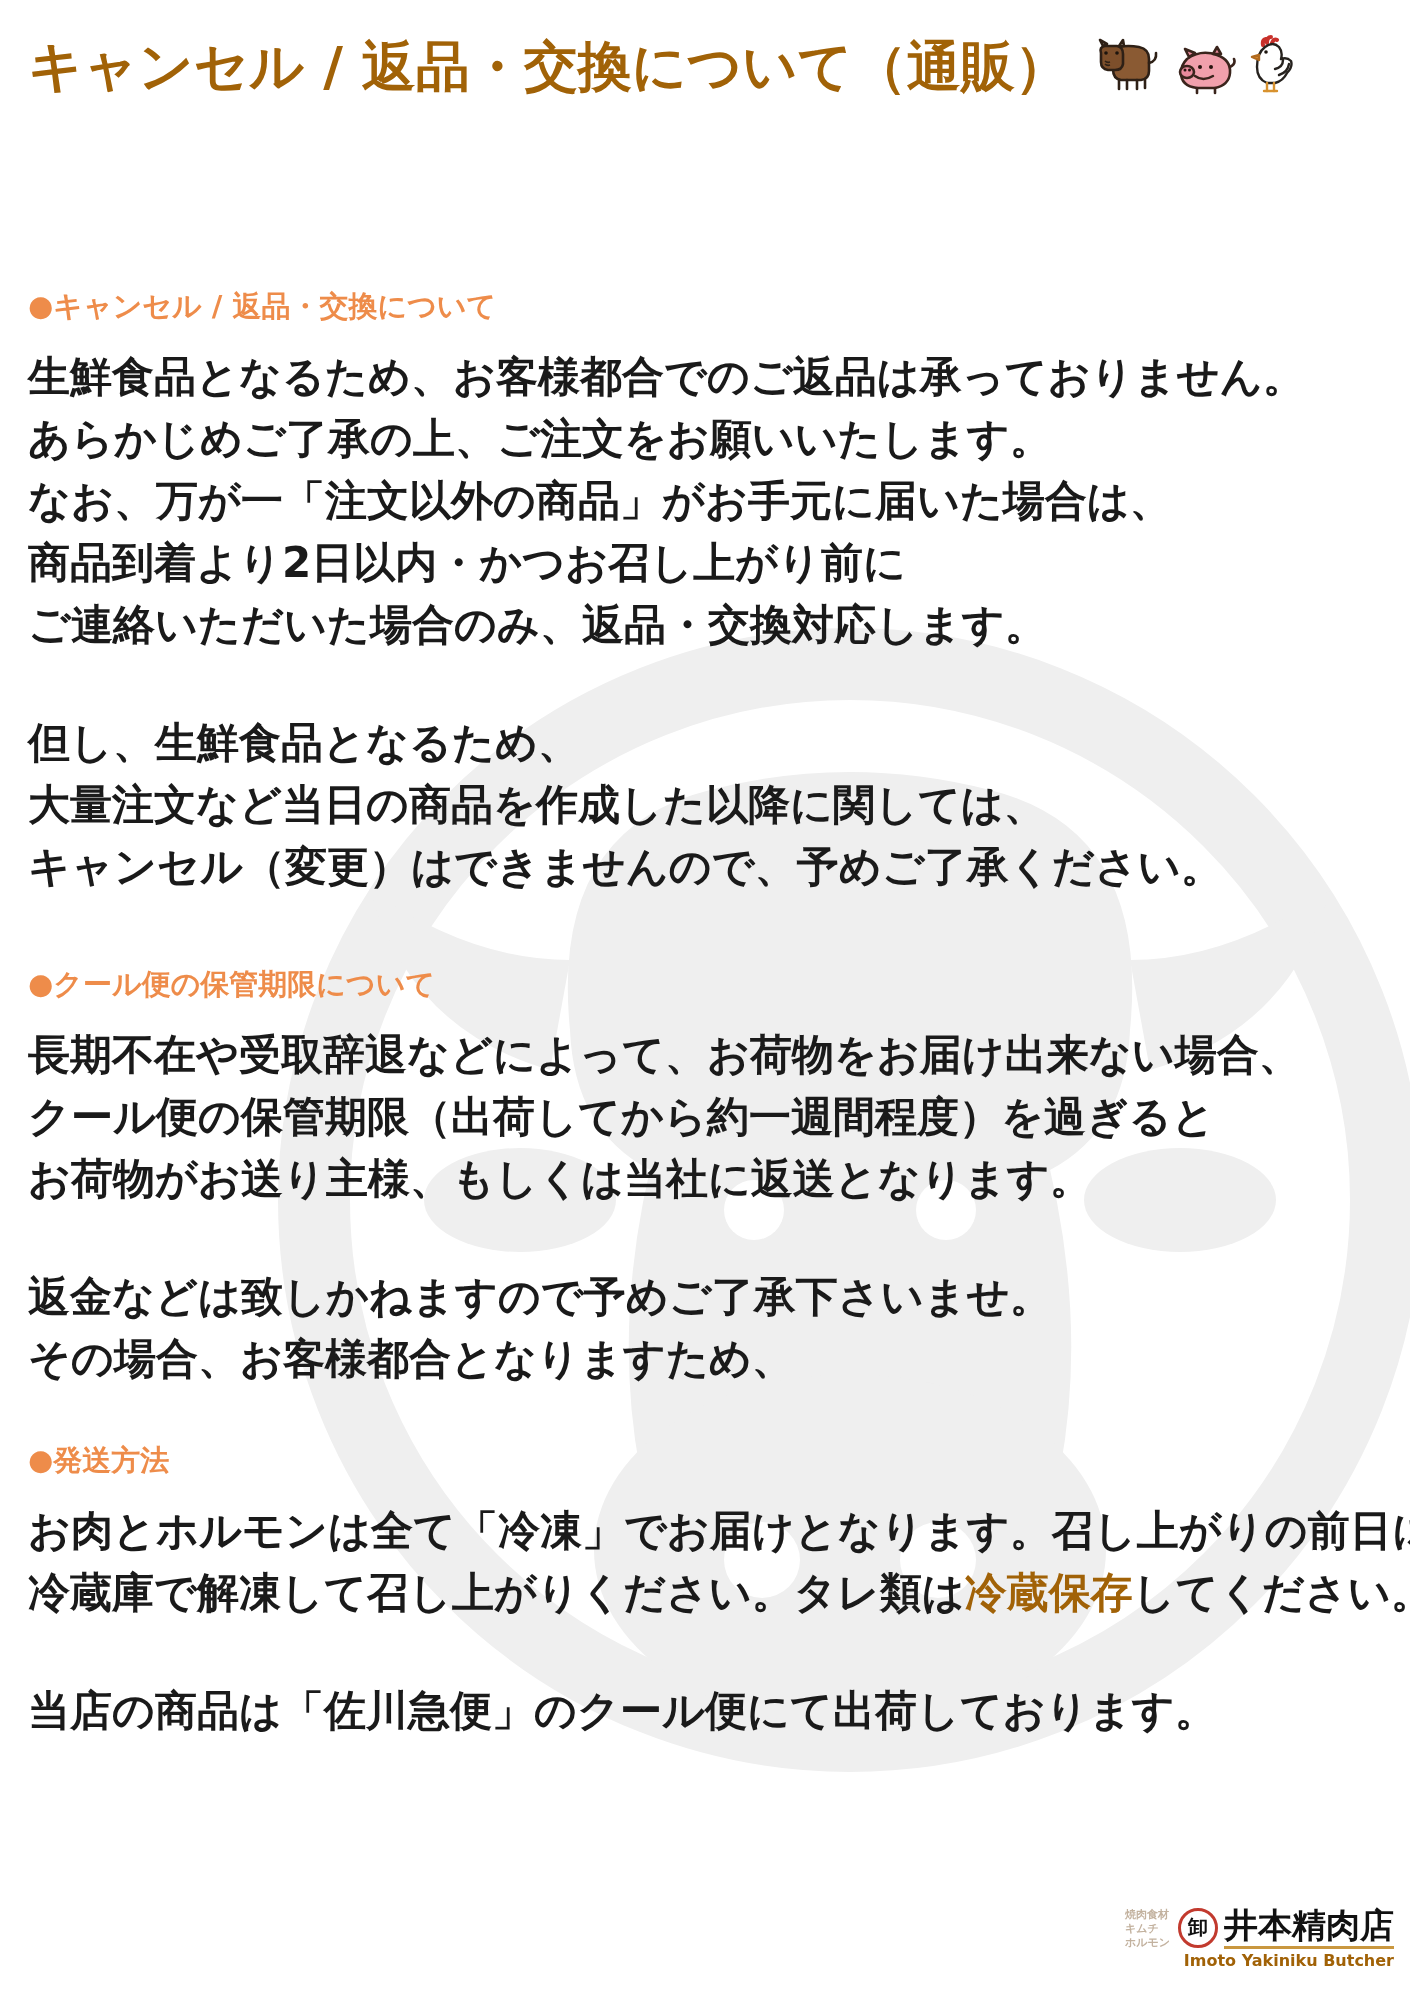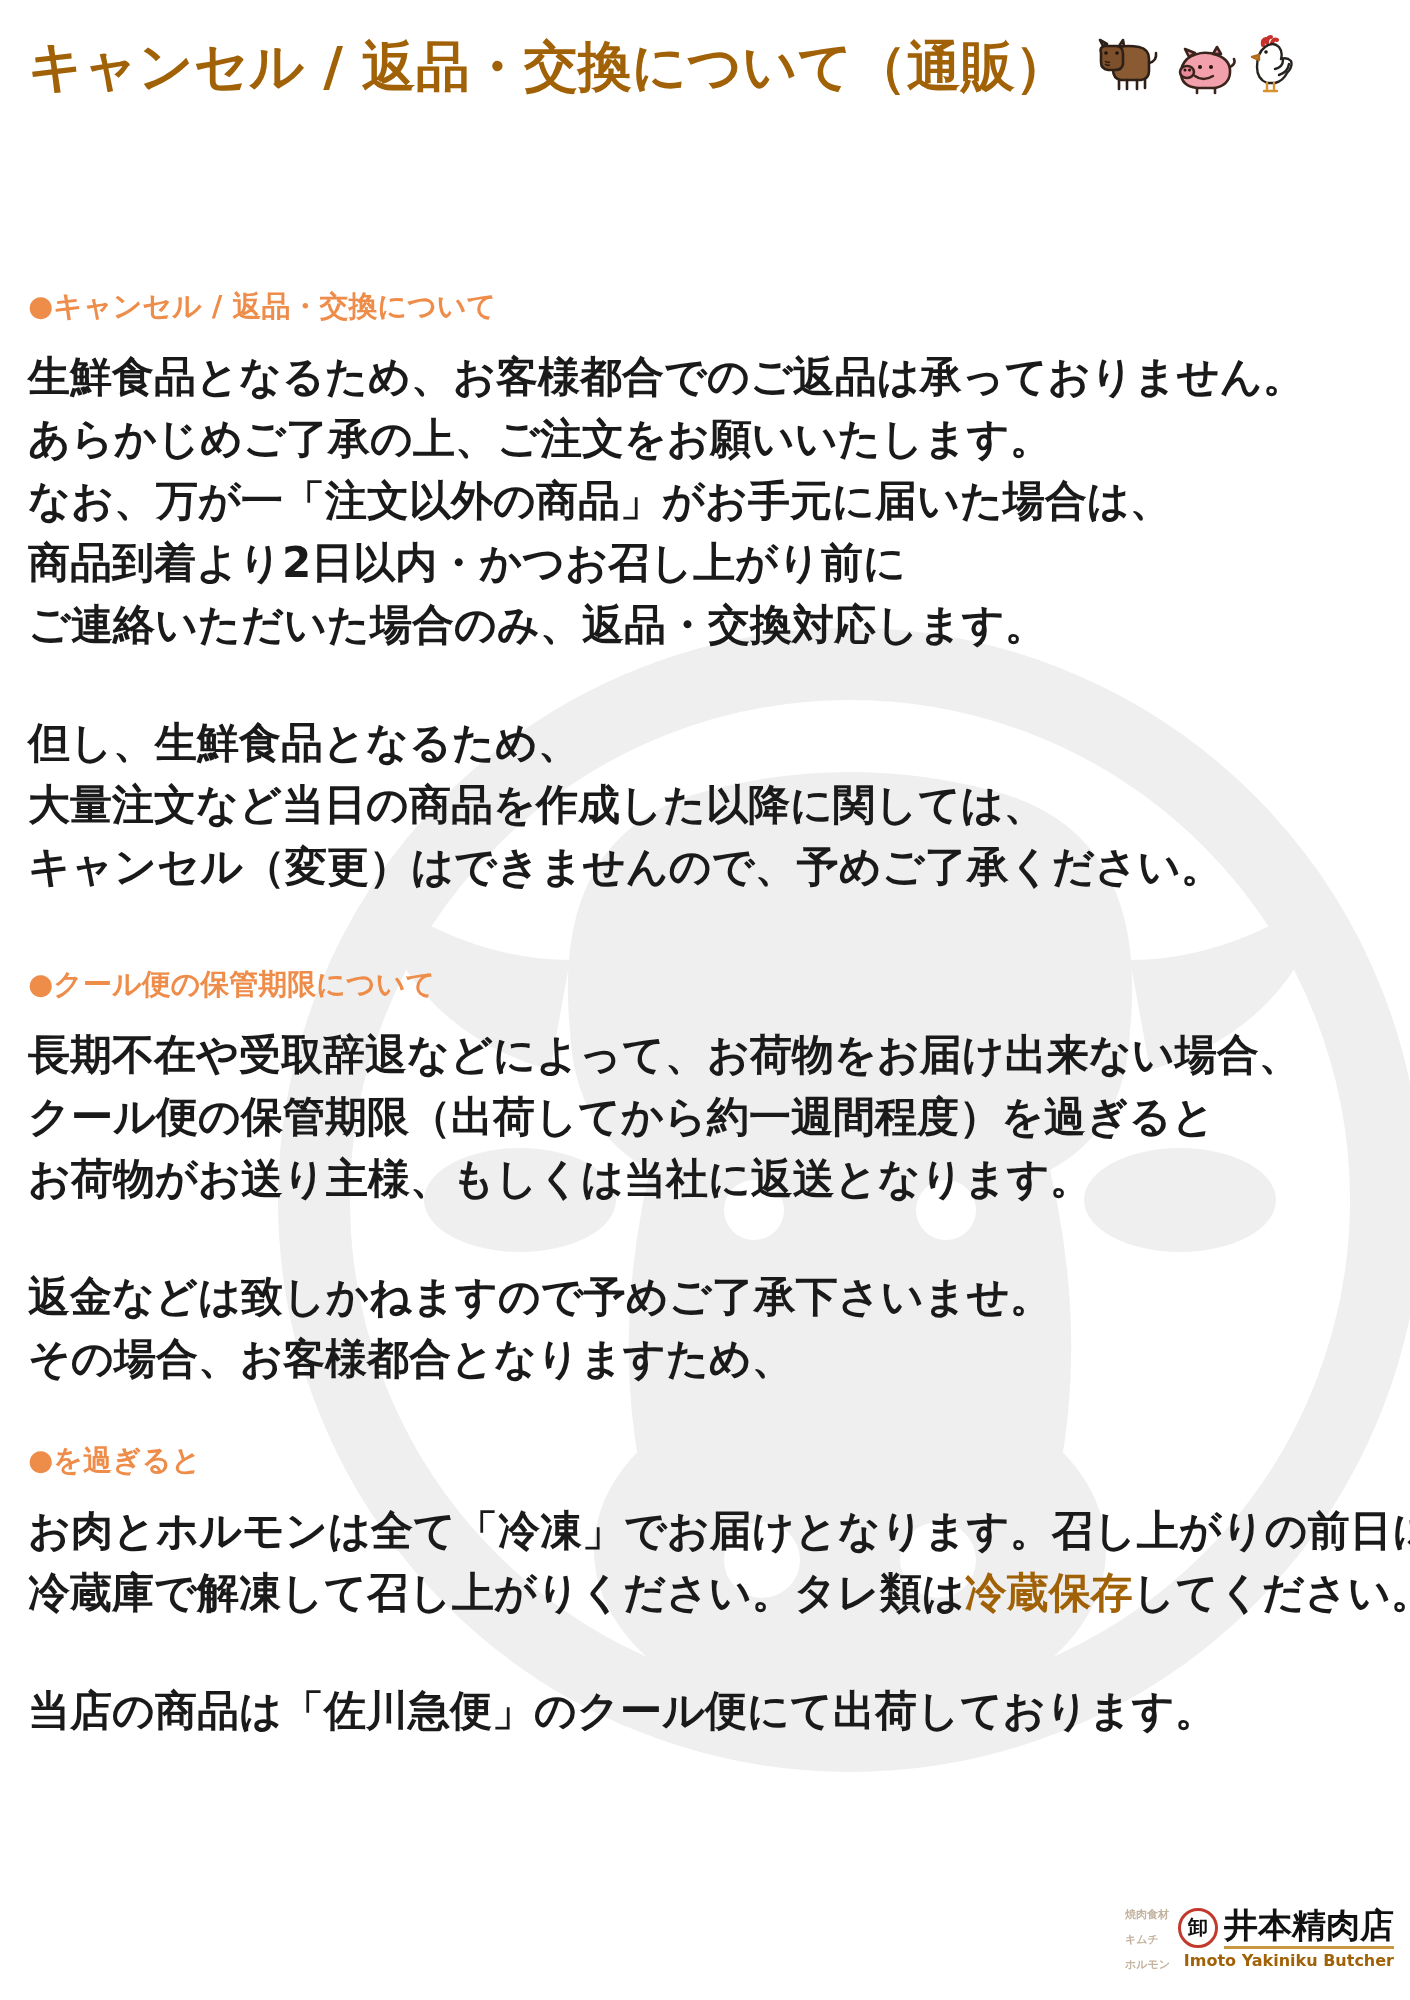--- a/index.html
+++ b/index.html
@@ -34,21 +34,21 @@
     font-size:42px;font-weight:bold;line-height:62px;white-space:nowrap;
   }
   .red-inline{color:#a16207;}
   
   .footer-logo{
     position:absolute;right:16px;bottom:28px;z-index:2;
     display:flex;align-items:flex-start;
   }
   .tagline{
     display:flex;flex-direction:column;justify-content:center;
-    margin-right:8px;padding-top:2px;gap:11px;
+    margin-right:8px;padding-top:2px;
   }
   .tagline-line{
     font-size:11px;font-weight:bold;color:#c3b29f;line-height:14px;white-space:nowrap;
   }
   .logo-main{display:flex;flex-direction:column;}
   .logo-top{display:flex;align-items:center;}
   .badge-circle{
     width:34px;height:34px;border:3px solid #c23a2e;border-radius:50%;
     display:flex;align-items:center;justify-content:center;
     font-size:20px;font-weight:bold;color:#111;flex:0 0 auto;
@@ -161,21 +161,21 @@
       <div class="body-line">クール便の保管期限（出荷してから約一週間程度）を過ぎると</div>
       <div class="body-line">お荷物がお送り主様、もしくは当社に返送となります。</div>
     </div>
     <div class="para">
       <div class="body-line">返金などは致しかねますので予めご了承下さいませ。</div>
       <div class="body-line">その場合、お客様都合となりますため、</div>
     </div>
   </div>
 
   <div class="section sec-3">
-    <div class="sec-heading">●を過ぎると</div>
+    <div class="sec-heading">●発送方法</div>
     <div class="para">
       <div class="body-line">お肉とホルモンは全て「冷凍」でお届けとなります。召し上がりの前日に</div>
       <div class="body-line"><span>冷蔵庫で解凍して召し上がりください。タレ類は</span><span class="red-inline">冷蔵保存</span><span>してください。</span></div>
     </div>
     <div class="para">
       <div class="body-line">当店の商品は「佐川急便」のクール便にて出荷しております。</div>
     </div>
   </div>
 
 </div>

